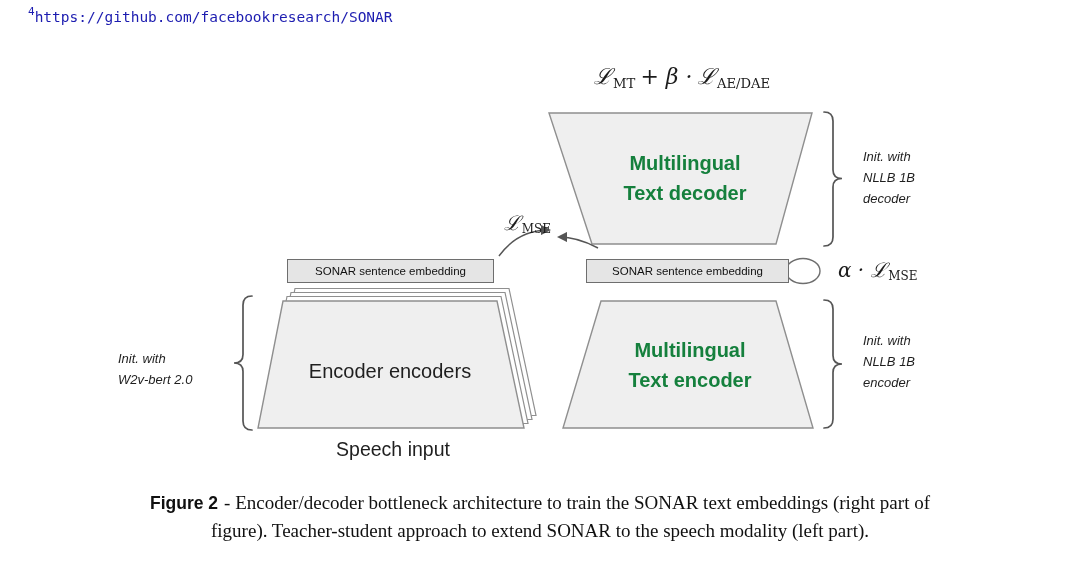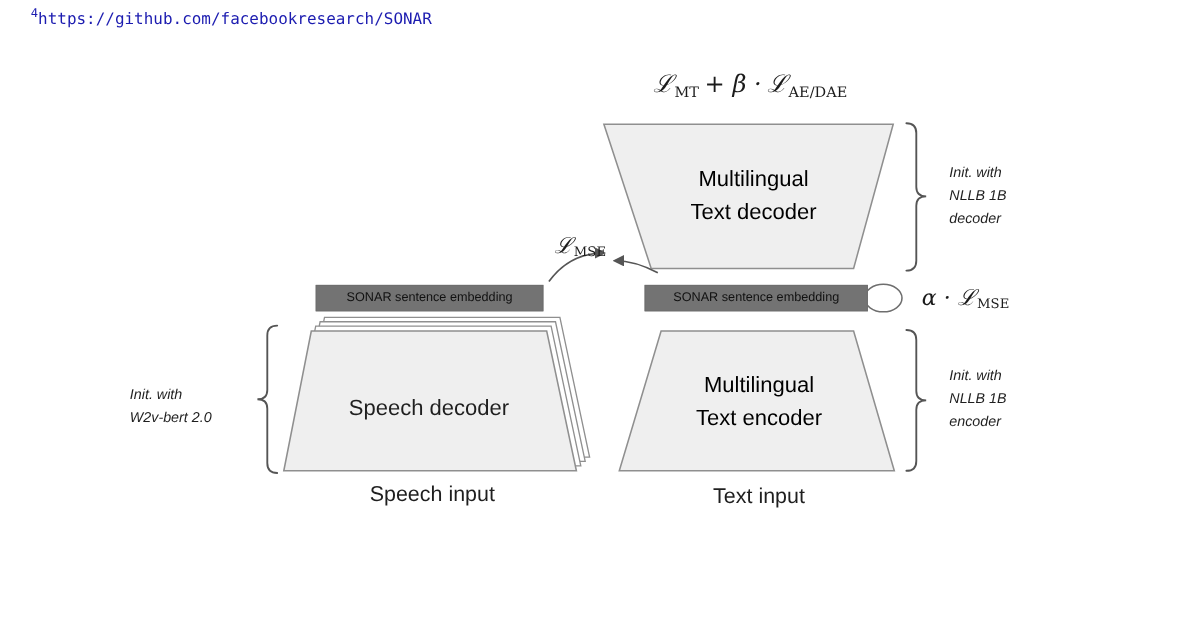--- a/index.html
+++ b/index.html
@@ -17,29 +17,29 @@
 
   
   .math { font-family:"DejaVu Serif","Liberation Serif",serif; font-style:italic; color:#1b1b1b; }
   .msub { font-size:0.60em; font-style:normal; vertical-align:-0.28em; letter-spacing:0; margin-left:1px; }
   .formula { left:532px; top:60px; width:300px; text-align:center; font-size:22px; }
   .formula .op { margin:0 5px; }
   .mse-label { left:504px; top:209px; font-size:20px; }
   .alpha-label { left:838px; top:256px; font-size:20px; }
 
   
-  .shape-label { text-align:center; color:#000000; font-size:20px; line-height:30px; }
+  .shape-label { text-align:center; color:#15803d; font-size:20px; line-height:30px;font-weight:bold; }
   .small-title { font-size:19.5px; color:#1f1f1f; text-align:center; }
 
   
   .init-label { font-size:13px; line-height:21px; color:#1f1f1f;font-style:italic; }
 
   
   .emb-box {
-    position:absolute; height:24px; background:#737373; border:1.4px solid #6e6e6e;
+    position:absolute; height:24px; background:#e5e5e5; border:1.4px solid #6e6e6e;
     display:flex; align-items:center; justify-content:center;
     font-size:11.5px; color:#111; box-sizing:border-box;
   }
 
   
   .caption { left:35px; top:489px; width:1010px; text-align:center;
     font-family:"Liberation Serif","DejaVu Serif",serif; font-size:19px; line-height:27px; color:#101010; }
   .caption .cap-label { font-family:"Liberation Sans",sans-serif; font-weight:bold; font-size:17.5px; }
   .caption .cap-rest { margin-left:6px; }
 </style>
@@ -115,24 +115,29 @@
     <div>Multilingual</div>
     <div>Text encoder</div>
   </div>
 
   <div class="abs init-label" style="left:863px; top:330px;">
     <div>Init. with</div>
     <div>NLLB 1B</div>
     <div>encoder</div>
   </div>
 
-  <div class="abs small-title" style="left:285px; top:360px; width:210px; font-size:20px;">Speech decoder</div>
+  <div class="abs small-title" style="left:285px; top:360px; width:210px; font-size:20px;">Encoder encoders</div>
 
   <div class="abs init-label" style="left:118px; top:348px;">
     <div>Init. with</div>
     <div>W2v-bert 2.0</div>
   </div>
 
   <div class="abs small-title" style="left:288px; top:438px; width:210px;">Speech input</div>
-  <div class="abs small-title" style="left:590px; top:440px; width:200px;">Text input</div>
 
+  <div class="abs caption">
+    <div>
+      <span class="cap-label">Figure 2</span><span class="cap-rest">- Encoder/decoder bottleneck architecture to train the SONAR text embeddings (right part of</span>
+    </div>
+    <div>figure). Teacher-student approach to extend SONAR to the speech modality (left part).</div>
+  </div>
 
 </div>
 
 </body></html>

